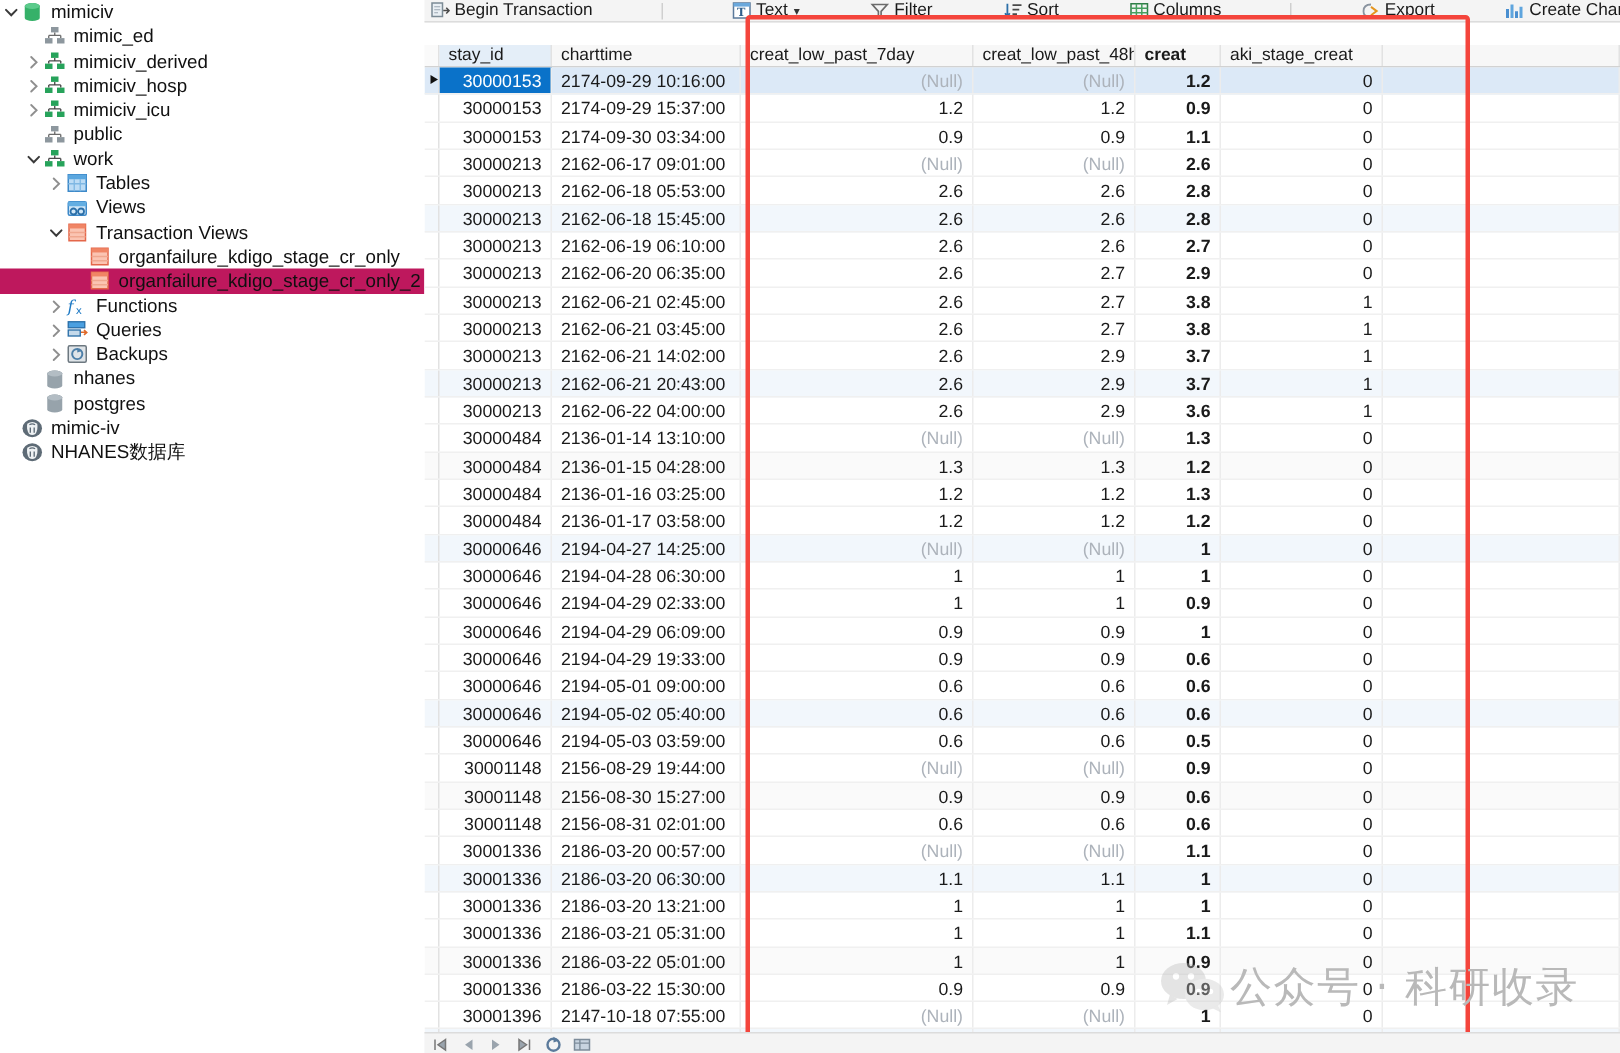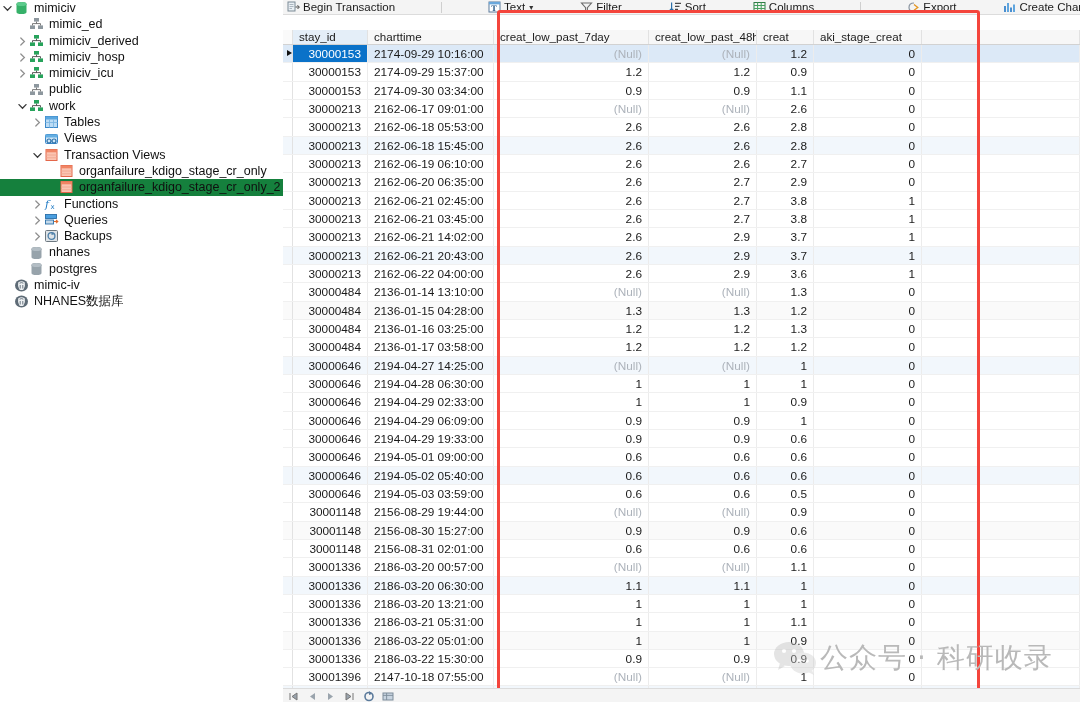--- a/index.html
+++ b/index.html
@@ -14,21 +14,21 @@
   
   .tree{
     position:absolute;left:0;top:0;width:283px;height:702px;
     background:#ffffff;overflow:hidden;
   }
   .tnode{
     position:relative;height:16.3px;line-height:16.3px;
     white-space:nowrap;font-size:12.5px;color:#101010;
     display:flex;align-items:center;
   }
-  .tnode.sel{background:#15803d;}
+  .tnode.sel{background:#be185d;}
   .tw{display:inline-block;width:13px;height:16px;flex:0 0 13px;position:relative;}
   .chev{position:absolute;left:3px;top:4px;width:7px;height:7px;}
   .chev svg{display:block;}
   .ticon{display:inline-block;width:17px;height:16px;flex:0 0 17px;position:relative;}
   .ticon svg{position:absolute;left:1px;top:1px;}
   .tlabel{padding-left:4px;}
 
   
   .toolbar{
     position:absolute;left:283px;top:0;width:797px;height:14px;
@@ -81,21 +81,21 @@
     position:absolute;left:4px;top:5.2px;width:0;height:0;
     border-left:5px solid #111;border-top:3.6px solid transparent;border-bottom:3.6px solid transparent;
   }
 
   
   .w-gut{flex:0 0 10px;}
   .w-id{flex:0 0 75px;}
   .w-time{flex:0 0 126px;}
   .w-7d{flex:0 0 155px;}
   .w-48{flex:0 0 108px;}
-  .w-cr{flex:0 0 57px;}
+  .w-cr{flex:0 0 57px;font-weight:bold;}
   .w-aki{flex:0 0 108px;}
   .w-tail{flex:1 1 auto;}
 
   
   .redbox{
     position:absolute;left:497px;top:10px;width:477px;height:682px;
     border:3px solid #f4453c;border-radius:3px;
     pointer-events:none;background:transparent;
   }
 

